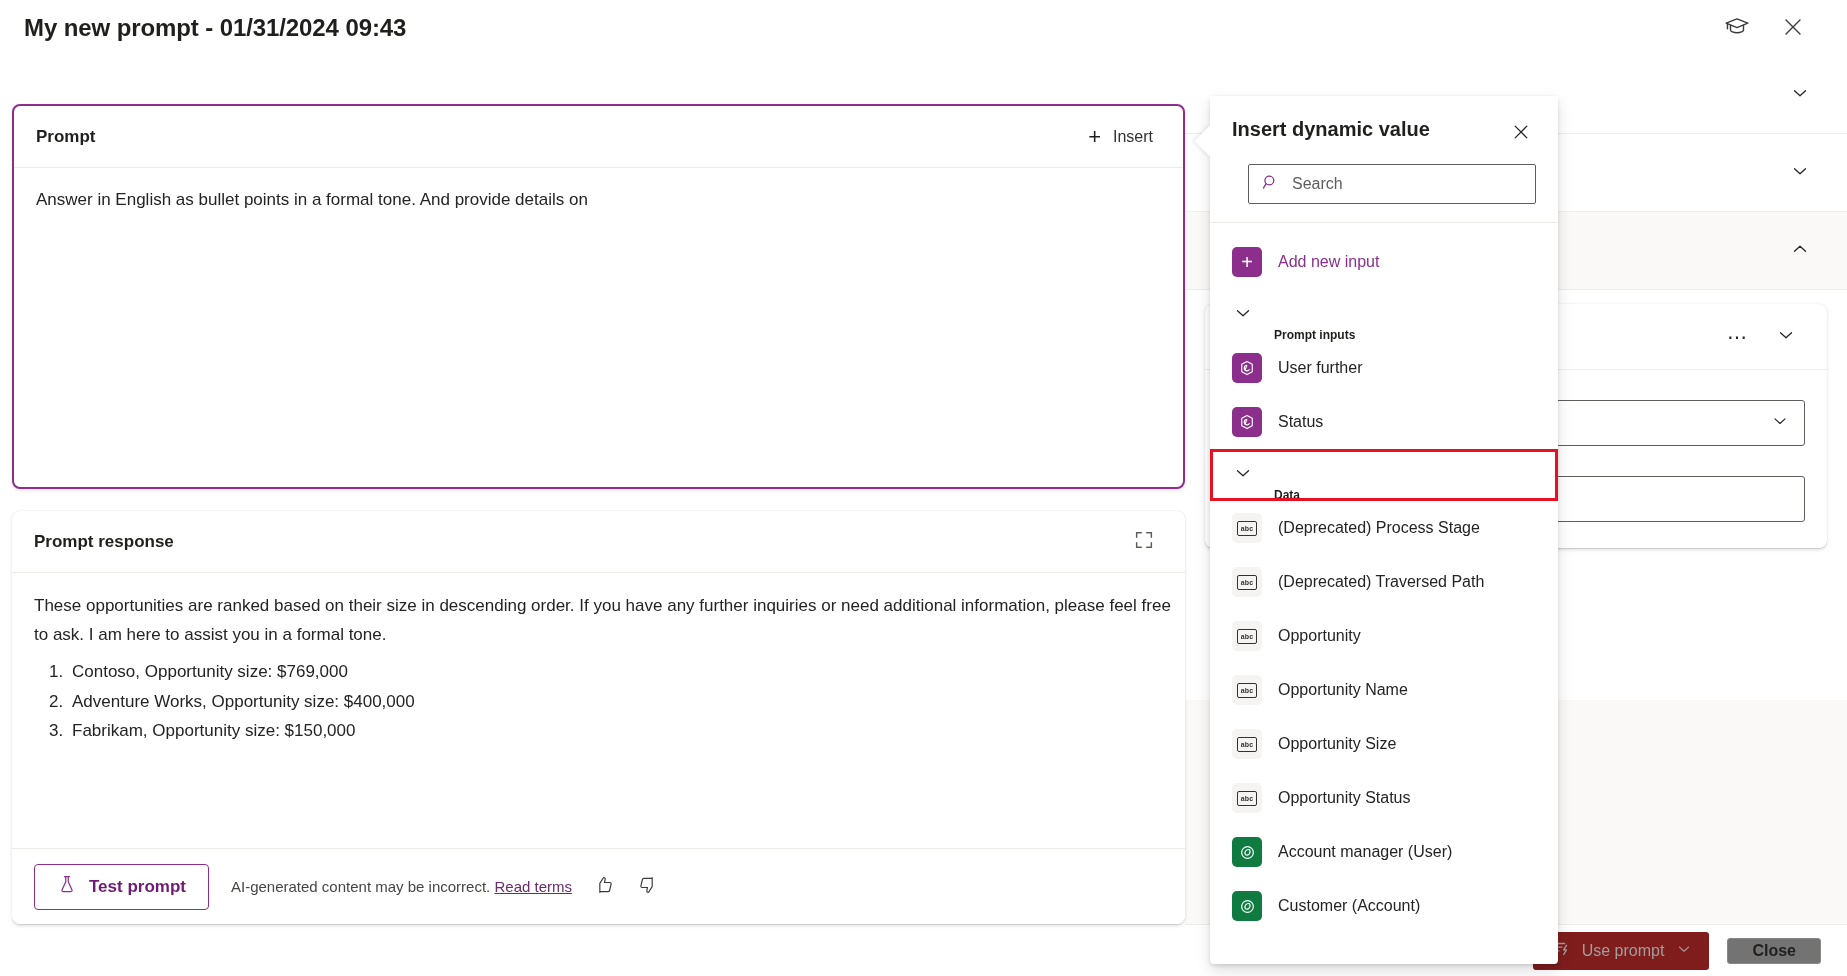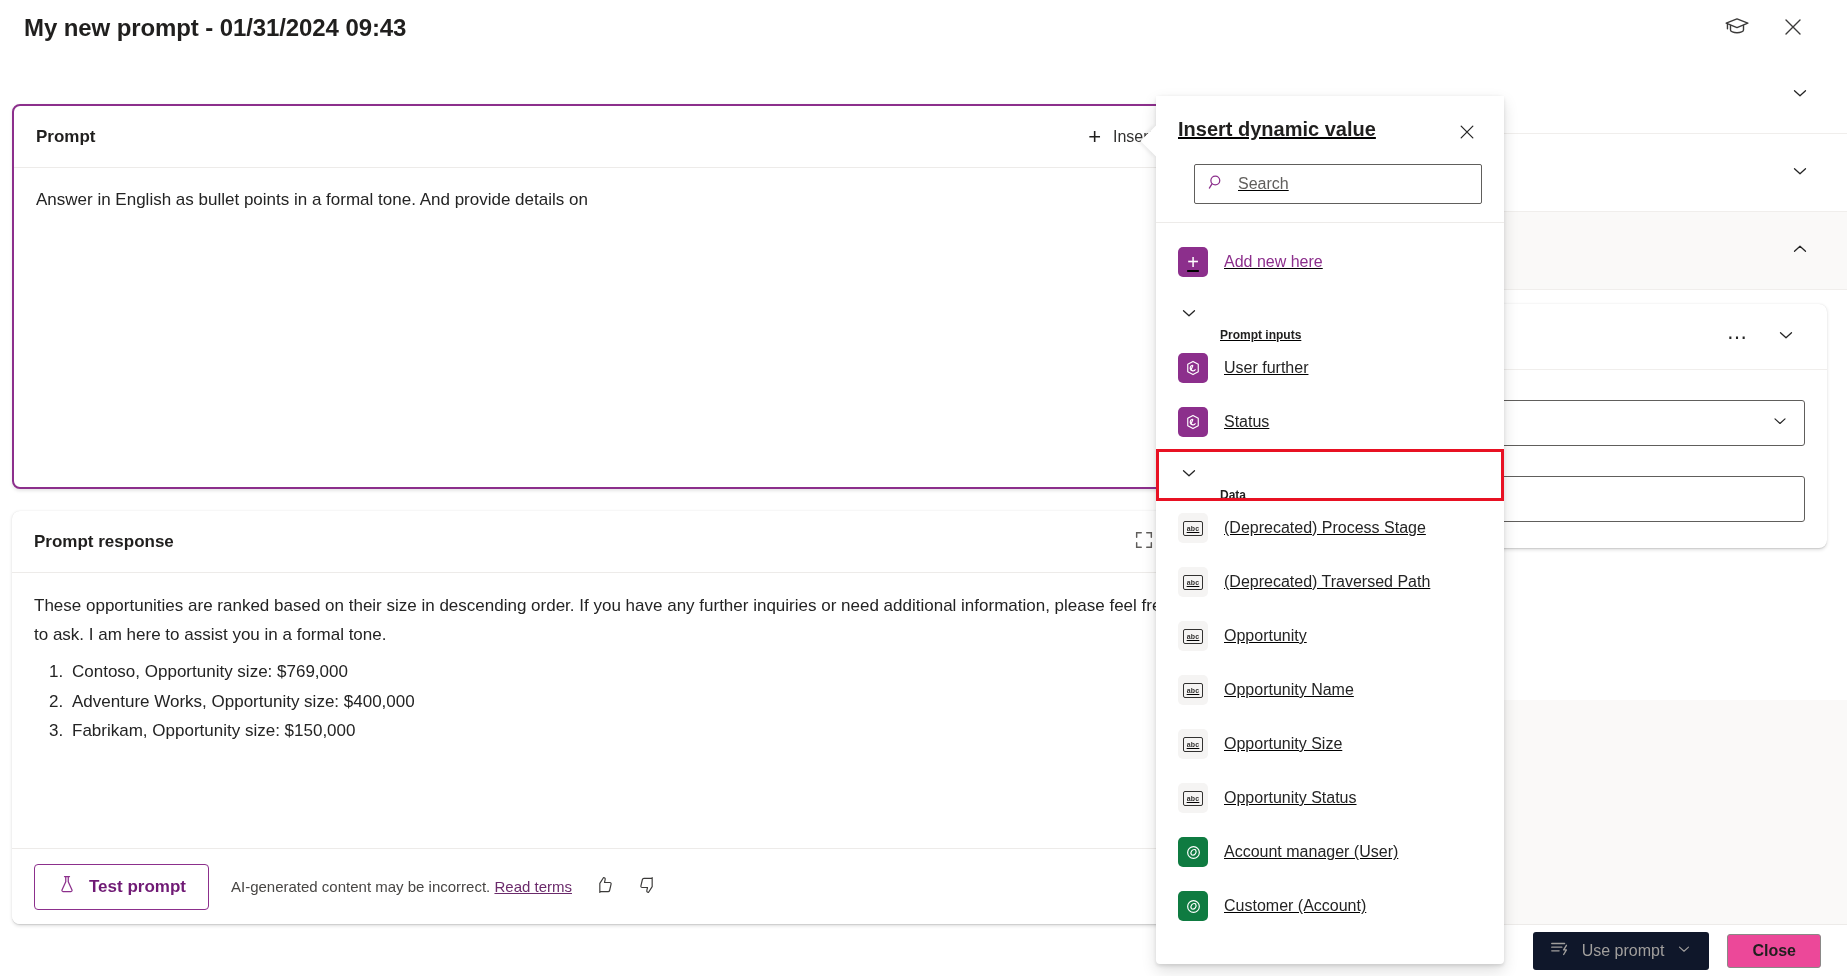--- a/index.html
+++ b/index.html
@@ -109,34 +109,34 @@
   .right-bg-fill { position: absolute; left: 1185px; top: 700px; width: 662px; height: 224px; background: #faf9f8; }
 
   
   .bottombar {
     position: absolute; left: 1185px; bottom: 0; width: 662px; height: 52px;
     background: #ffffff; border-top: 1px solid #edebe9;
     display: flex; align-items: center; justify-content: flex-end; gap: 18px; padding-right: 26px;
   }
   .use-prompt-btn {
     display: flex; align-items: center; gap: 11px; height: 38px; padding: 0 16px;
-    background: #0f172a; border: none; border-radius: 3px;
+    background: #7f1d1d; border: none; border-radius: 3px;
     color: #a19f9d; font-family: inherit; font-size: 16px; cursor: default;
   }
   .close-btn {
-    height: 34px; padding: 0 24px; background: #ec4899; border: 1px solid #8a8886; border-radius: 3px;
+    height: 26px; padding: 0 24px; background: #737373; border: 1px solid #8a8886; border-radius: 3px;
     color: #201f1e; font-family: inherit; font-size: 16px; font-weight: 700; cursor: pointer;
   }
 
   
   .flyout {
-    position: absolute; left: 1156px; top: 96px; width: 348px; height: 868px;
+    position: absolute; left: 1210px; top: 96px; width: 348px; height: 868px;
     background: #ffffff; border-radius: 4px;
     box-shadow: 0 6.4px 14.4px rgba(0,0,0,.13), 0 1.2px 3.6px rgba(0,0,0,.11);
-    display: flex; flex-direction: column; z-index: 20; text-decoration: underline;
+    display: flex; flex-direction: column; z-index: 20;
   }
   .flyout-notch {
     position: absolute; left: -11px; top: 34px; width: 22px; height: 22px;
     background: #ffffff; transform: rotate(45deg);
     box-shadow: -2px 2px 4px rgba(0,0,0,.07);
   }
   .flyout-head { padding: 22px 22px 0 22px; position: relative; z-index: 2; background:#fff; }
   .flyout-title-row { display: flex; align-items: flex-start; }
   .flyout-title { font-size: 20px; font-weight: 700; color: #201f1e; }
   .flyout-close {
@@ -374,21 +374,21 @@
     </div>
 
     <div class="flyout-divider"></div>
 
     <div class="flyout-list">
 
       <div class="fl-row">
         <span class="sq sq-purple">
             <span class="plus">+</span>
           </span>
-        <span class="fl-add-label">Add new here</span>
+        <span class="fl-add-label">Add new input</span>
       </div>
 
       <div class="fl-group">
         <span>
           <svg width="22" height="22" viewBox="0 0 24 24" fill="none" stroke="#242424" stroke-width="1.4" stroke-linecap="round" stroke-linejoin="round">
               <path d="M6 9.5 12 15l6-5.5"></path>
             </svg>
         </span>
         <span class="fl-group-label">Prompt inputs</span>
       </div>

